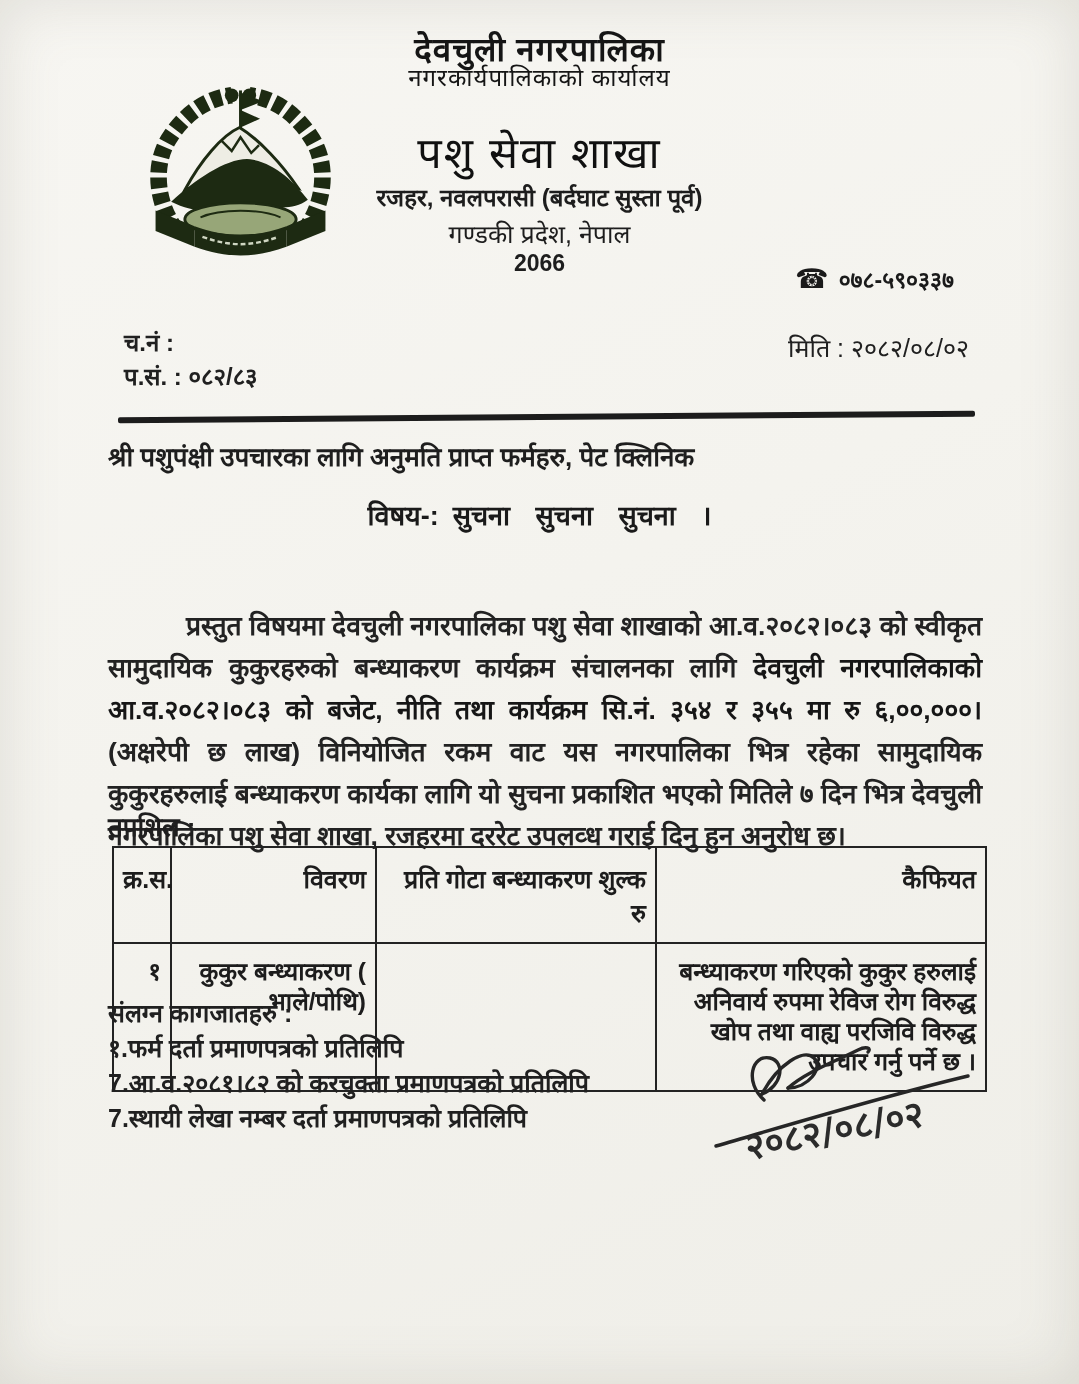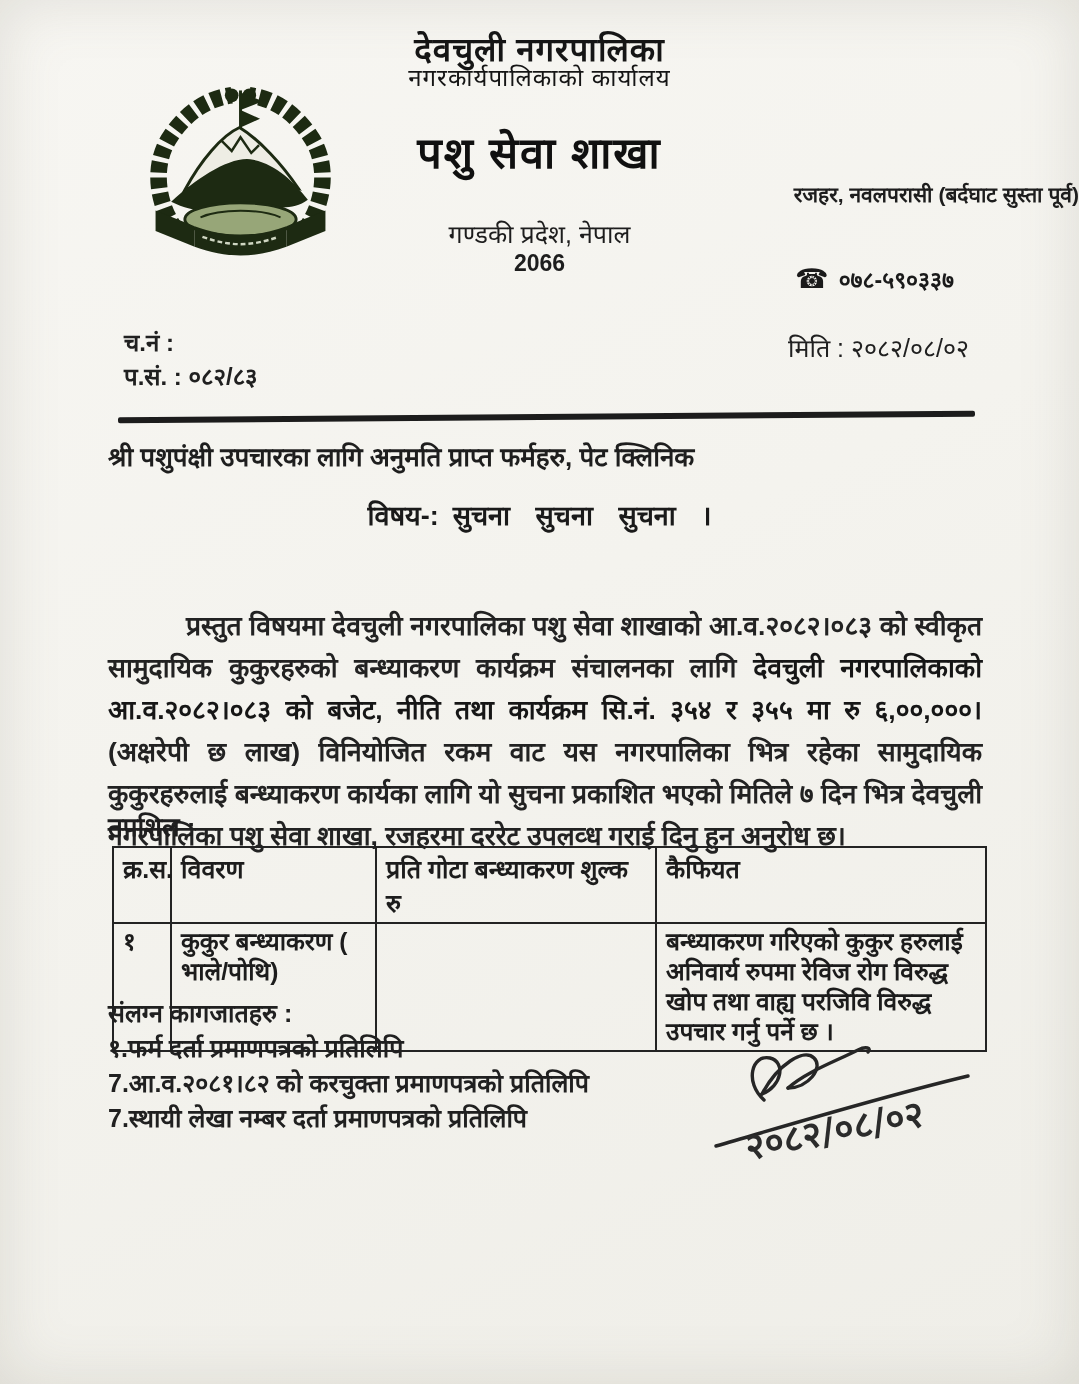--- a/index.html
+++ b/index.html
@@ -10,22 +10,22 @@
     background:linear-gradient(155deg,#f7f6f2 0%,#f4f3ee 45%,#efeee8 100%);
     box-shadow:inset 0 0 60px rgba(120,115,100,0.18);
     font-family:"Liberation Sans","DejaVu Sans",sans-serif;
     color:#232323;
     overflow:hidden;
   }
   .abs{position:absolute;}
   .center{left:0;right:0;text-align:center;}
   .hdr1{top:26px;font-size:33px;font-weight:800;color:#151515;letter-spacing:1px;}
   .hdr2{top:60px;font-size:24px;font-weight:400;color:#151515;letter-spacing:1px;}
-  .hdr3{top:122px;font-size:43px;font-weight:700;color:#101010;letter-spacing:2px;}
-  .hdr4{top:180px;font-size:21px;font-weight:700;color:#1d1d1d;text-align:right;}
+  .hdr3{top:122px;font-size:43px;font-weight:400;color:#101010;letter-spacing:2px;}
+  .hdr4{top:180px;font-size:24px;font-weight:700;color:#1d1d1d;}
   .hdr5{top:216px;font-size:25px;font-weight:400;color:#1d1d1d;}
   .hdr6{top:250px;font-size:23px;font-weight:700;color:#1d1d1d;}
   .phone{left:795px;top:263px;font-size:23px;font-weight:700;color:#1a1a1a;display:flex;align-items:center;gap:10px;}
   .phone .glyph{font-size:27px;}
   .refno{left:124px;top:326px;font-size:24px;font-weight:700;line-height:34px;color:#202020;}
   .dateline{left:788px;top:330px;font-size:25px;font-weight:400;color:#202020;}
   .rule{left:118px;top:414px;width:857px;height:6px;background:#1c1c1c;transform:rotate(-0.45deg);border-radius:2px;}
   .addressee{left:108px;top:438px;font-size:26px;font-weight:700;color:#1e1e1e;}
   .subject{top:496px;font-size:27px;font-weight:800;color:#1a1a1a;}
   .subject .stext{word-spacing:18px;margin-left:14px;}
@@ -35,21 +35,21 @@
     text-align:justify;text-indent:78px;color:#222;
   }
   .bodypara b{font-weight:800;color:#161616;}
   .details-label{left:108px;top:808px;font-size:26px;font-weight:700;color:#1e1e1e;}
   table.spec{
     position:absolute;left:112px;top:846px;width:873px;
     border-collapse:collapse;table-layout:fixed;
   }
   table.spec th,table.spec td{
     border:2.5px solid #232323;
-    padding:3px 9px;vertical-align:top;text-align:left;
+    padding:13px 9px;vertical-align:top;text-align:right;
     font-weight:700;color:#1c1c1c;
   }
   table.spec th{font-size:25px;height:34px;}
   table.spec td{font-size:24.5px;line-height:30px;height:118px;}
   .col-sn{width:58px;}
   .col-desc{width:205px;}
   .col-fee{width:280px;}
   .col-rem{width:330px;}
   .attachments{left:108px;top:996px;font-size:25px;font-weight:700;color:#202020;line-height:35px;}
   .attachments .itm{margin-top:0px;}

